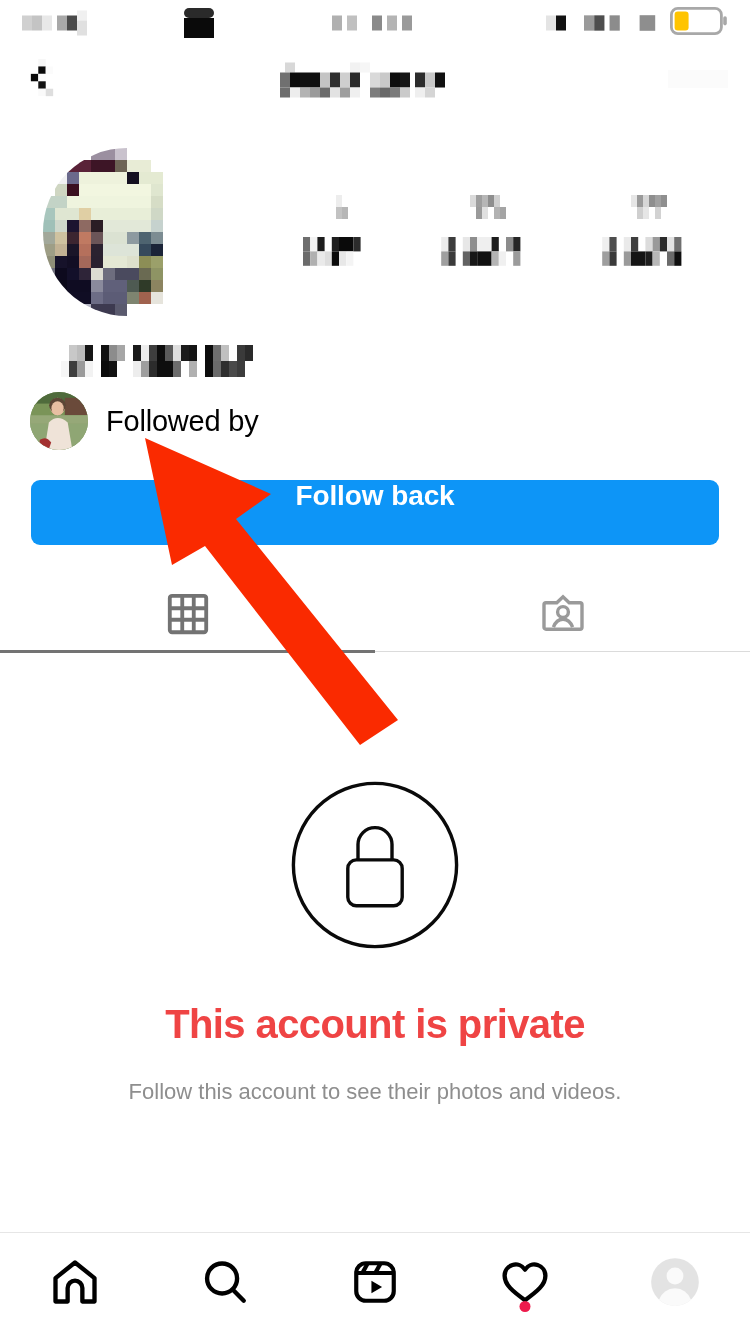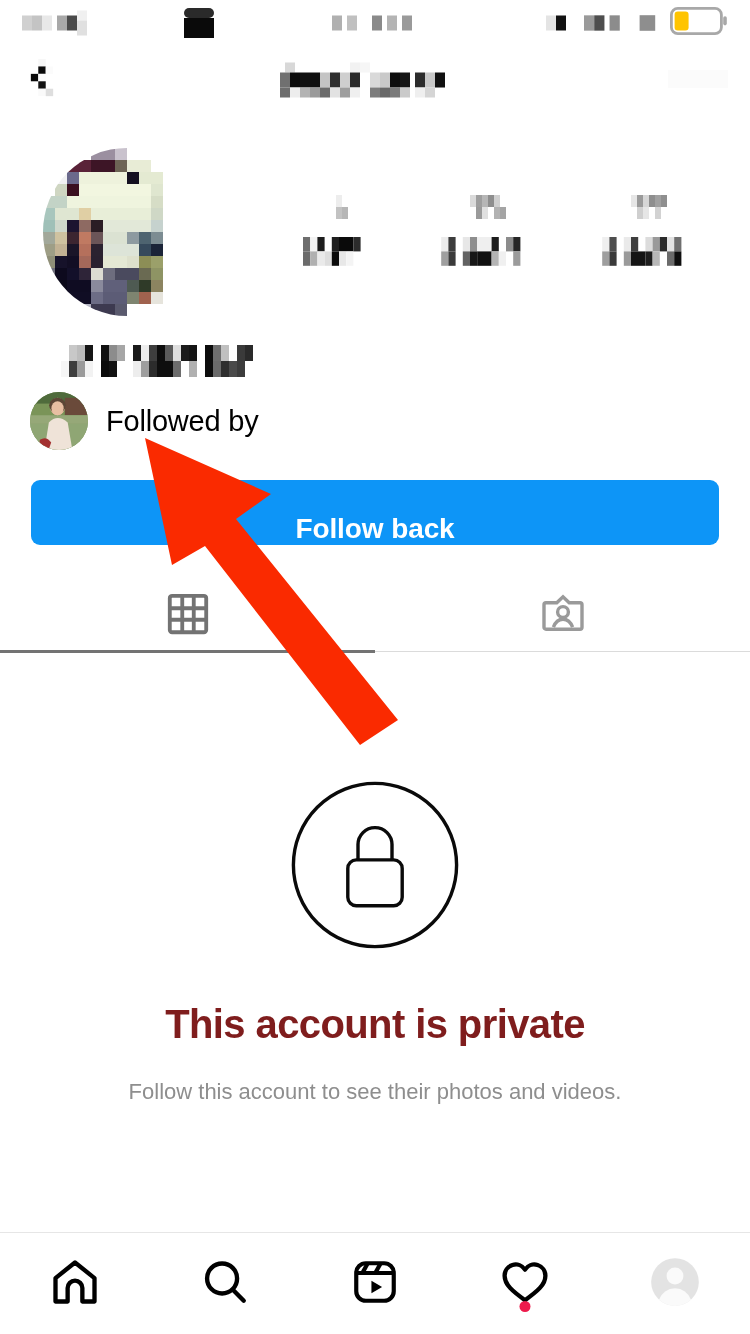--- a/index.html
+++ b/index.html
@@ -74,21 +74,21 @@
   }
   .fb-text {
     font-size:29px; color:#000; letter-spacing:-0.2px;
   }
 
   
   .follow-btn {
     position:absolute; top:480px; left:31px;
     width:688px; height:65px; border-radius:9px;
     background:#0d95f7; border:none; cursor:pointer;
-    display:flex; align-items:flex-end; justify-content:center;
+    display:flex; align-items:flex-start; justify-content:center;
   }
   .follow-btn span {
     color:#fff; font-size:28px; font-weight:bold; letter-spacing:-0.1px;
   }
 
   
   .tabs {
     position:absolute; top:580px; left:0; width:750px; height:72px;
     display:flex;
   }
@@ -569,21 +569,21 @@
   <div class="tab-underline" style="background: rgb(115, 115, 115);"></div>
 
   <div class="private-block">
     <span class="lock-circle">
       <svg width="170" height="170" viewBox="0 0 100 100" fill="none" stroke="#0a0a0a" stroke-width="2">
         <circle cx="50" cy="50" r="48"></circle>
         <rect x="34" y="47" width="32" height="27" rx="5"></rect>
         <path d="M40 47 V38 a10 10 0 0 1 20 0 v9"></path>
       </svg>
     </span>
-    <div class="private-title" style="color: #7f1d1d;">This account is private</div>
+    <div class="private-title" style="color: #ef4444;">This account is private</div>
     <div class="private-desc" style="color: rgb(142, 142, 142);">Follow this account to see their photos and videos.</div>
   </div>
 
   <div class="bottomnav">
 
     <div class="navitem">
       <span>
         <svg width="52" height="52" viewBox="0 0 24 24" fill="none" stroke="#000" stroke-width="2" stroke-linejoin="round">
           <path d="M3 10.2 L12 3 l9 7.2 V21 h-5.6 v-6.2 a3.4 3.4 0 0 0 -6.8 0 V21 H3 z"></path>
         </svg>

